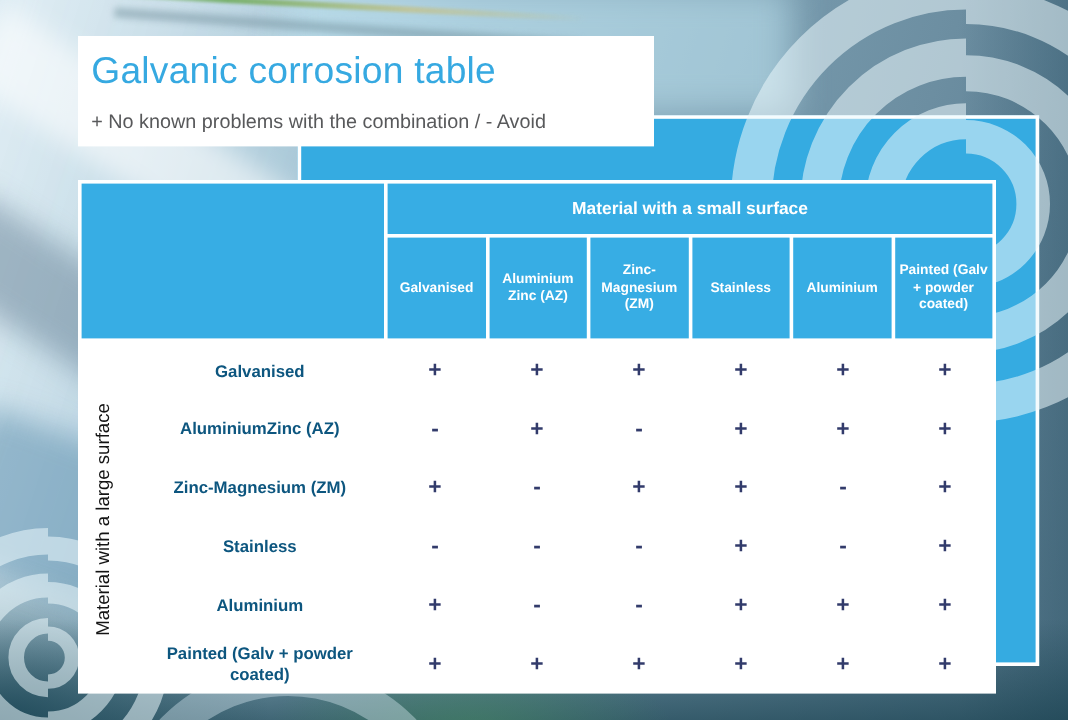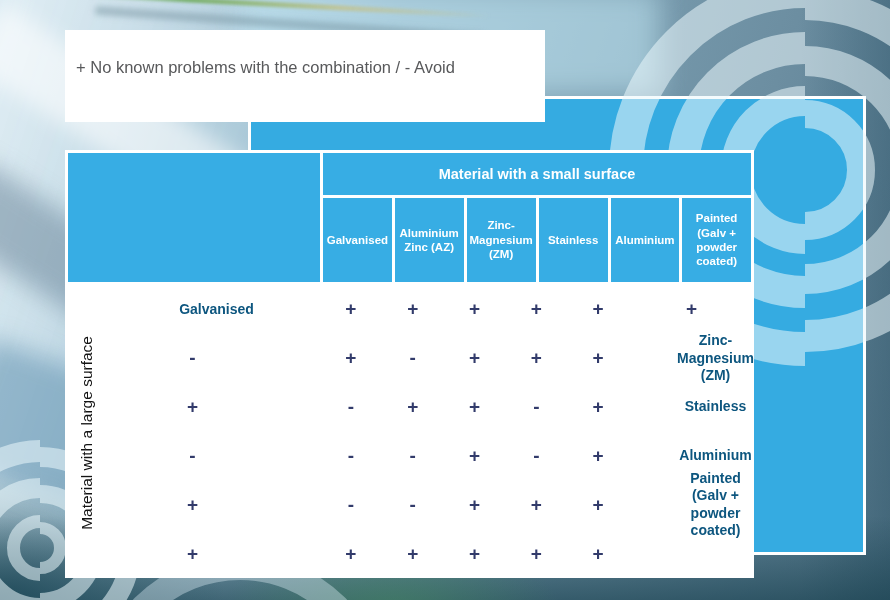--- a/index.html
+++ b/index.html
@@ -61,21 +61,21 @@
   .sw1 { left:92px; top:554px; width:296px; height:296px; border-width:26px;
     border-color:rgba(225,242,250,0.38); }
 
   
   .title-card { position:absolute; z-index:6; left:65px; top:30px; width:480px; height:92px;
     background:#ffffff; padding:12px 10px 0 11px; }
   .slide-title { font-size:31px; font-weight:500; color:#36A9E1; letter-spacing:0.2px; line-height:1.12; }
   .slide-subtitle { font-size:16.5px; color:#58595B; margin-top:16px; }
 
   
-  .tbl { position:absolute; z-index:6; left:65px; top:150px; width:689px; height:428px; background:#ffffff; }
+  .tbl { position:absolute; z-index:6; left:65px; top:150px; width:765px; height:428px; background:#ffffff; }
   .thead { display:grid; grid-template-columns:252px repeat(6, 1fr); grid-template-rows:42px 84px;
     gap:3px; padding:3px; background:#ffffff; height:135px; }
   .hcell { background:#37ADE4; color:#ffffff; font-weight:bold; display:flex; align-items:center;
     justify-content:center; text-align:center; }
   .corner { grid-row:1 / 3; grid-column:1; }
   .span-h { grid-column:2 / 8; grid-row:1; font-size:14.5px; }
   .col-h { font-size:11.5px; line-height:1.25; padding:2px 3px; }
 
   .tbody { position:relative; display:grid; grid-template-columns:255px repeat(6, 1fr);
     grid-auto-rows:48.83px; height:293px; }
@@ -118,20 +118,21 @@
     <div class="ring half-l bl1"></div>
     <div class="ring half-l bl2"></div>
     <div class="ring half-l bl3"></div>
     <div class="ring half-r bl1b"></div>
     <div class="ring half-r bl2b"></div>
     <div class="ring half-r bl3b"></div>
     <div class="ring sw1"></div>
   </div>
 
   <div class="title-card">
+    <div class="slide-title">Galvanic corrosion table</div>
     <div class="slide-subtitle">+ No known problems with the combination / - Avoid</div>
   </div>
 
   <div class="tbl">
     <div class="thead">
       <div class="hcell corner"></div>
       <div class="hcell span-h">Material with a small surface</div>
       <div class="hcell col-h">Galvanised</div>
       <div class="hcell col-h">Aluminium Zinc (AZ)</div>
       <div class="hcell col-h">Zinc-Magnesium (ZM)</div>
@@ -142,20 +143,21 @@
 
     <div class="tbody">
       <div class="rlabel">Galvanised</div>
       <div class="vcell">+</div>
       <div class="vcell">+</div>
       <div class="vcell">+</div>
       <div class="vcell">+</div>
       <div class="vcell">+</div>
       <div class="vcell">+</div>
 
+      <div class="rlabel">AluminiumZinc (AZ)</div>
       <div class="vcell">-</div>
       <div class="vcell">+</div>
       <div class="vcell">-</div>
       <div class="vcell">+</div>
       <div class="vcell">+</div>
       <div class="vcell">+</div>
 
       <div class="rlabel">Zinc-Magnesium (ZM)</div>
       <div class="vcell">+</div>
       <div class="vcell">-</div>

